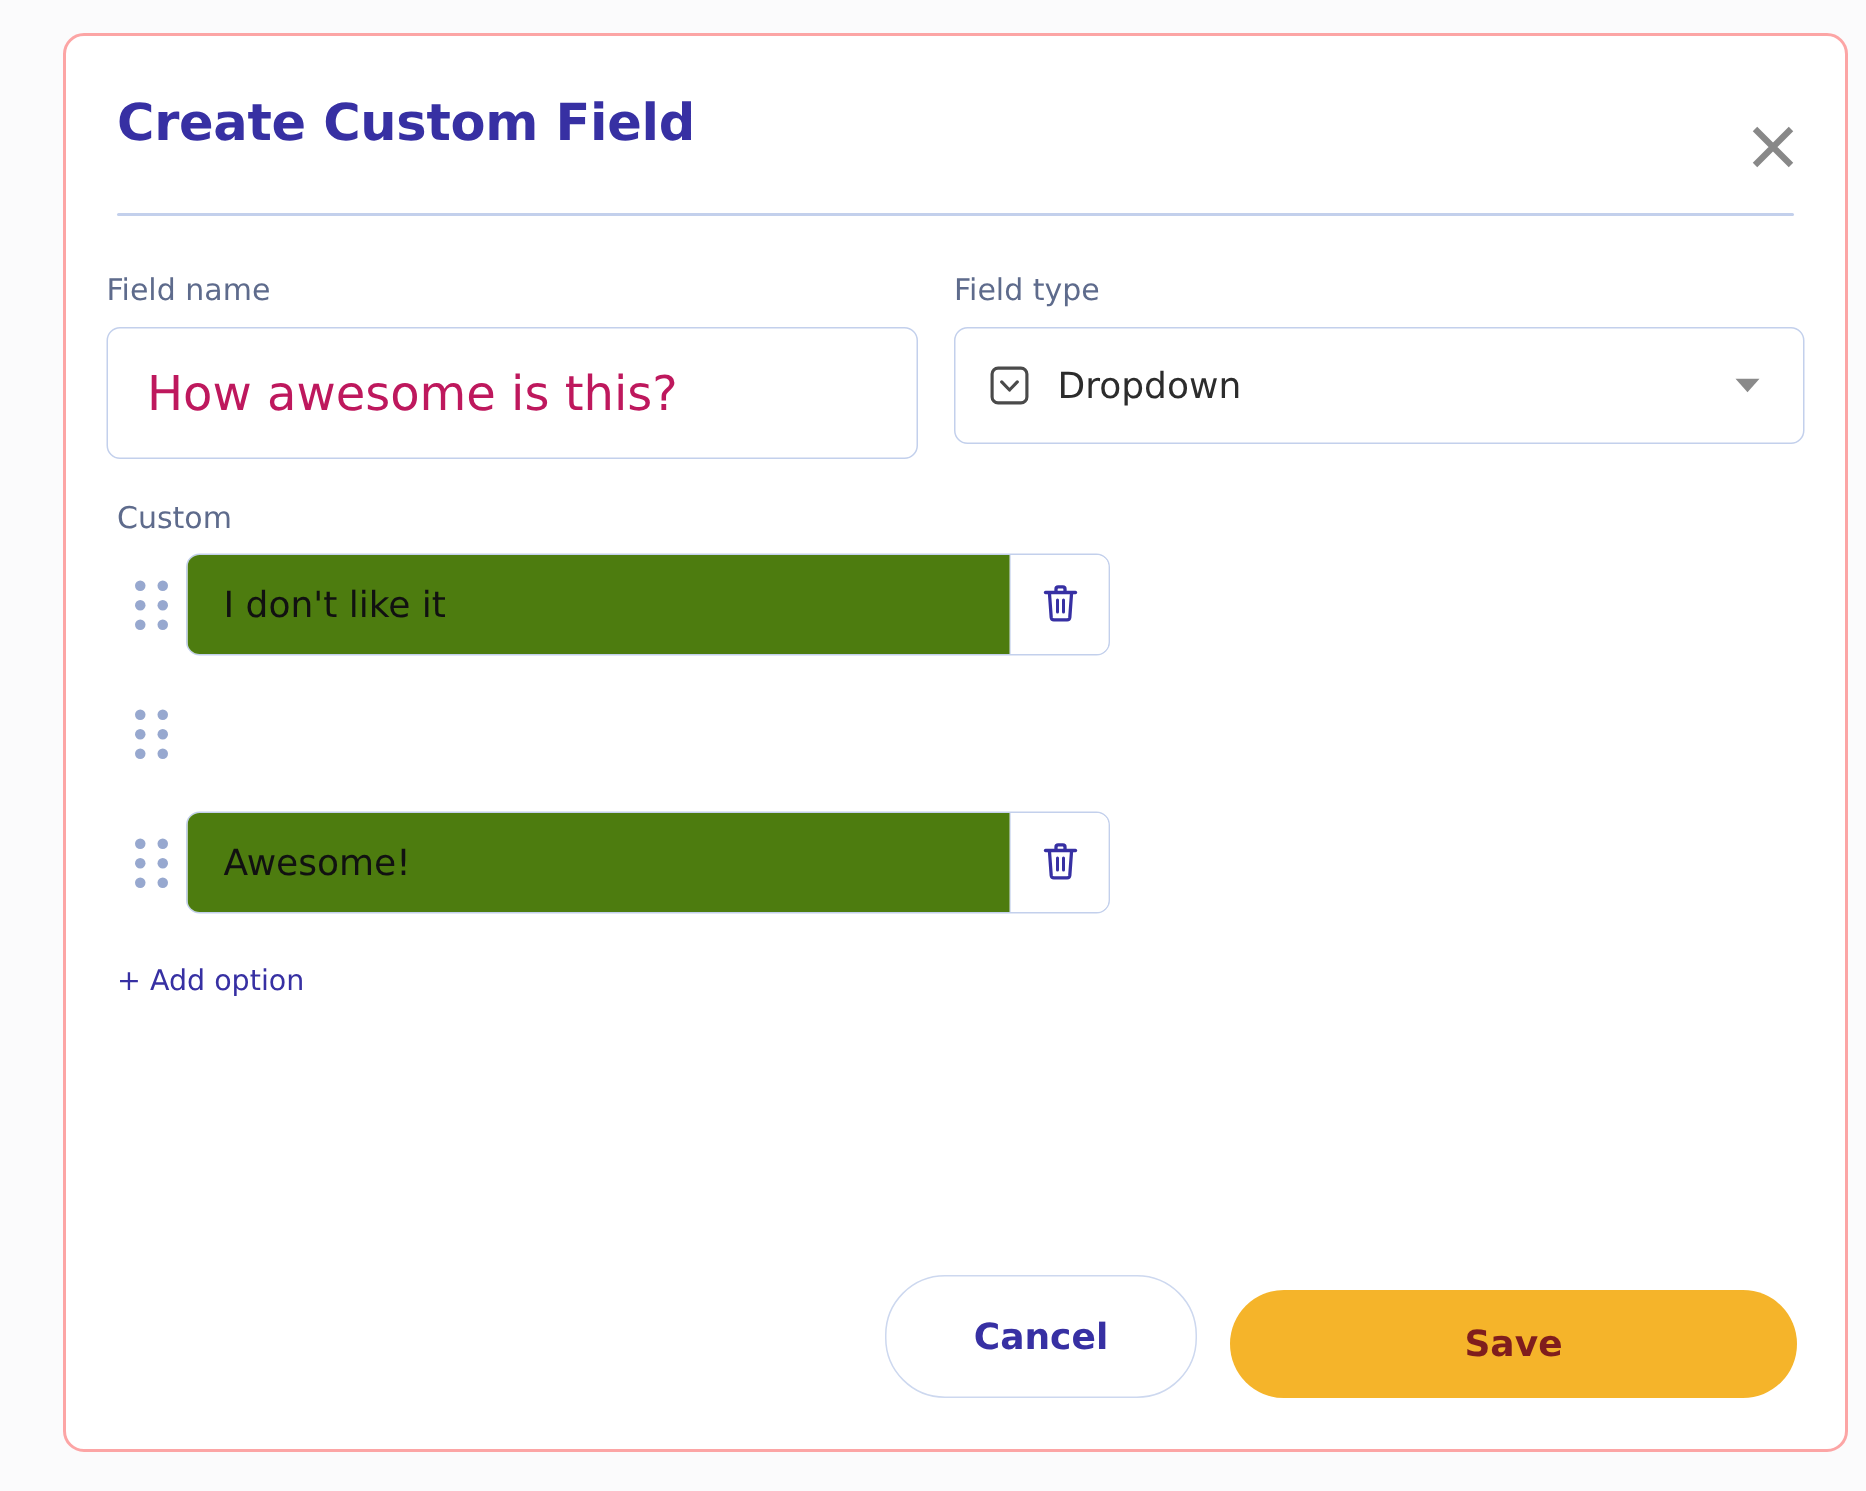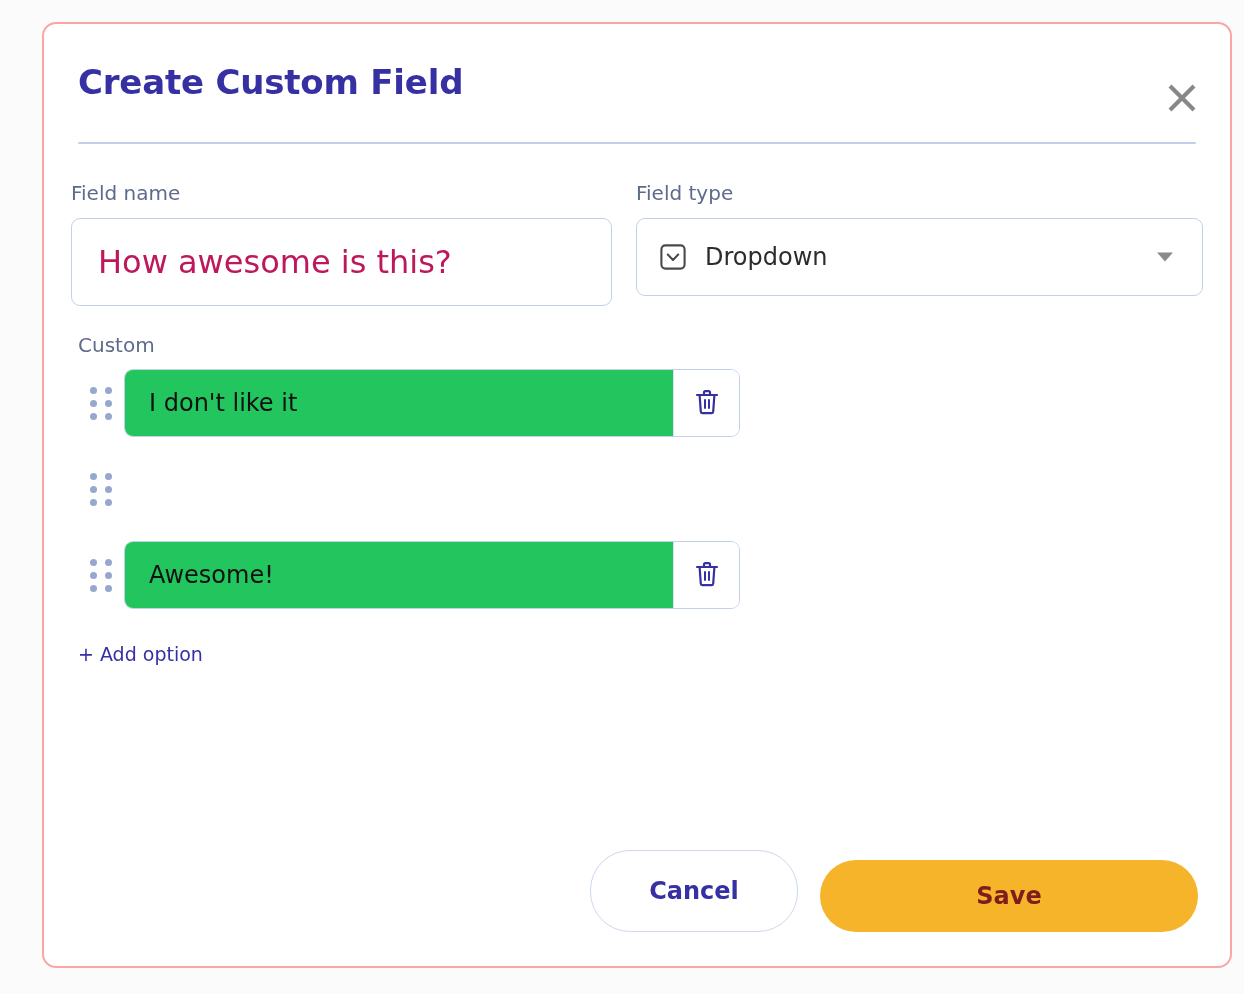--- a/index.html
+++ b/index.html
@@ -196,21 +196,21 @@
     border: 1px solid #c3d0ec;
     border-radius: 9px;
     overflow: hidden;
     background: #ffffff;
     box-sizing: border-box;
   }
   .option-input {
     flex: 1;
     border: none;
     border-right: 1px solid #d9e1f3;
-    background: #22c55e;
+    background: #4d7c0f;
     font-size: 24px;
     color: #111111;
     padding: 0 24px;
     font-family: "DejaVu Sans", "Liberation Sans", sans-serif;
     outline: none;
     min-width: 0;
   }
   .delete-option-button {
     width: 65px;
     flex: none;

